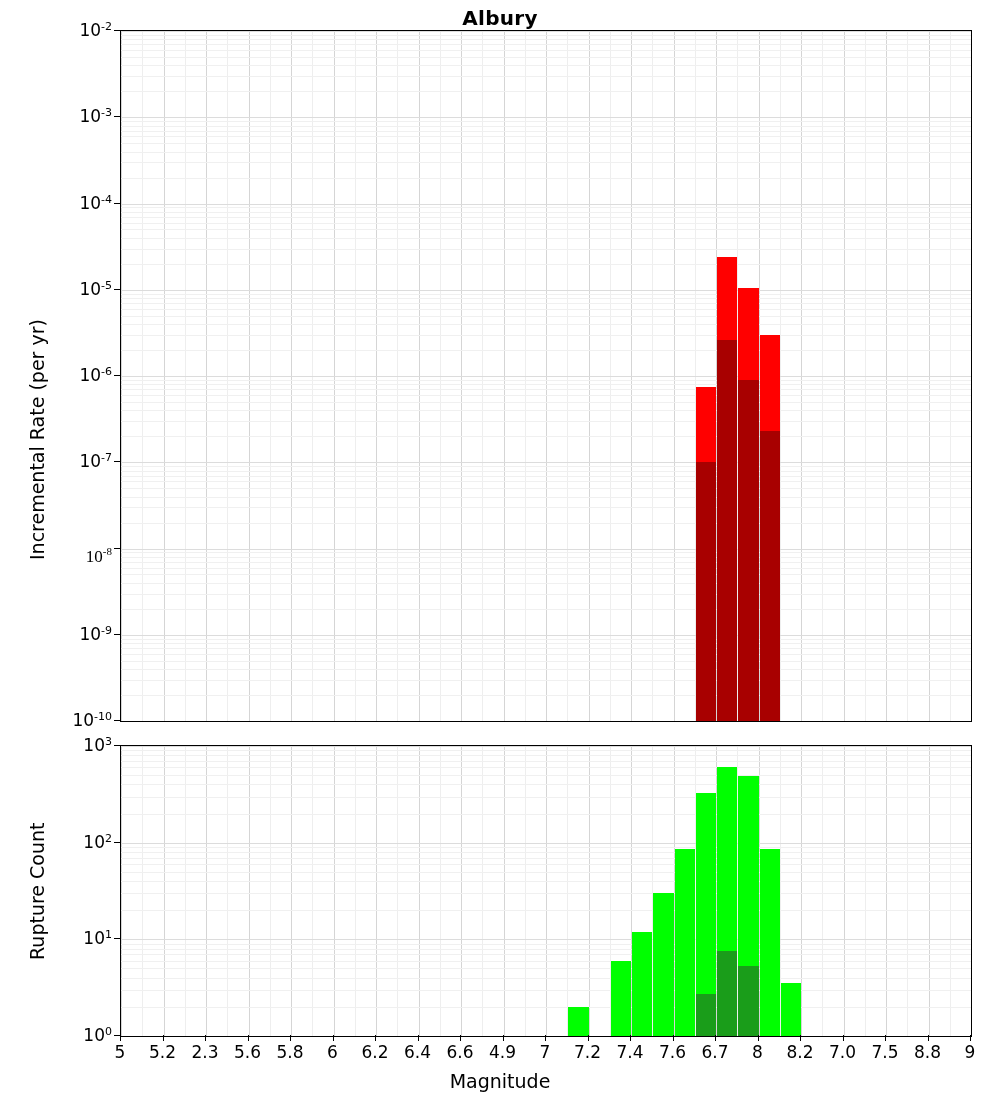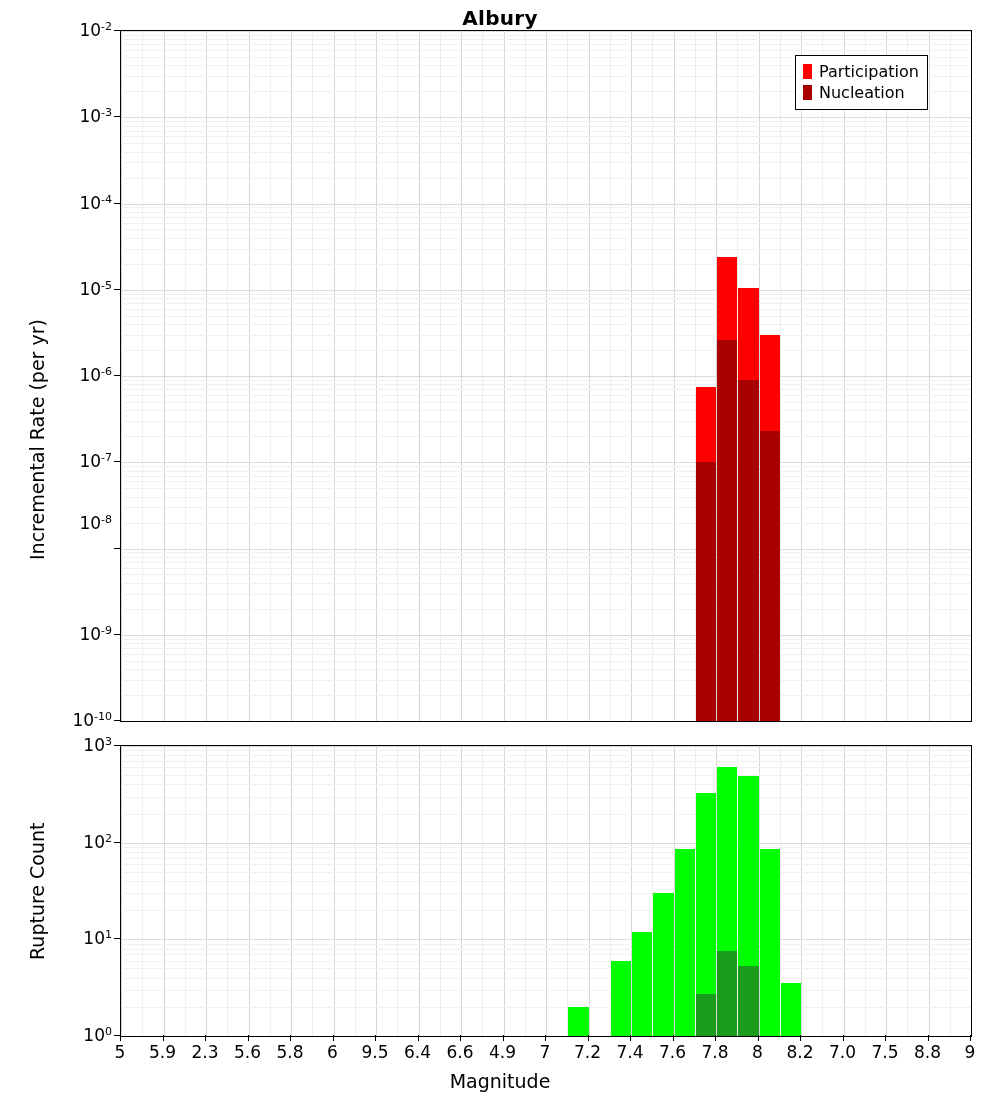--- a/index.html
+++ b/index.html
@@ -182,36 +182,26 @@
       <div class="ytick" style="right: 888px; top: 116.25px;">10<sup>-3</sup></div>
       <div class="tickmark" style="left: 114px; top: 116.25px; width: 6px; height: 1px;"></div>
       <div class="ytick" style="right: 888px; top: 202.5px;">10<sup>-4</sup></div>
       <div class="tickmark" style="left: 114px; top: 202.5px; width: 6px; height: 1px;"></div>
       <div class="ytick" style="right: 888px; top: 288.75px;">10<sup>-5</sup></div>
       <div class="tickmark" style="left: 114px; top: 288.75px; width: 6px; height: 1px;"></div>
       <div class="ytick" style="right: 888px; top: 375px;">10<sup>-6</sup></div>
       <div class="tickmark" style="left: 114px; top: 375px; width: 6px; height: 1px;"></div>
       <div class="ytick" style="right: 888px; top: 461.25px;">10<sup>-7</sup></div>
       <div class="tickmark" style="left: 114px; top: 461.25px; width: 6px; height: 1px;"></div>
-      <div class="ytick" style="right: 888px; top: 523px;">10<sup>-8</sup></div>
+      <div class="ytick" style="right: 888px; top: 556px; font-family: Liberation Serif, serif;">10<sup>-8</sup></div>
       <div class="tickmark" style="left: 114px; top: 547.5px; width: 6px; height: 1px;"></div>
       <div class="ytick" style="right: 888px; top: 633.75px;">10<sup>-9</sup></div>
       <div class="tickmark" style="left: 114px; top: 633.75px; width: 6px; height: 1px;"></div>
       <div class="ytick" style="right: 888px; top: 720px;">10<sup>-10</sup></div>
       <div class="tickmark" style="left: 114px; top: 720px; width: 6px; height: 1px;"></div>
-    </div>
-  <div id="top-legend" class="legend" style="left:795px;top:55px;">
-      <div class="row">
-        <span class="swatch" style="background: rgb(255, 0, 0);"></span>
-        <span>Participation</span>
-      </div>
-      <div class="row">
-        <span class="swatch" style="background: rgb(168, 0, 0);"></span>
-        <span>Nucleation</span>
-      </div>
     </div>
 
   <div id="plot-bottom" class="plot" style="left:120px;top:745px;width:850px;height:290px;">
       <div class="grid-v" style="left: 0px; background: rgb(213, 213, 213);"></div>
       <div class="grid-v" style="left: 21.25px; background: rgb(238, 238, 238);"></div>
       <div class="grid-v" style="left: 42.5px; background: rgb(213, 213, 213);"></div>
       <div class="grid-v" style="left: 63.75px; background: rgb(238, 238, 238);"></div>
       <div class="grid-v" style="left: 85px; background: rgb(213, 213, 213);"></div>
       <div class="grid-v" style="left: 106.25px; background: rgb(238, 238, 238);"></div>
       <div class="grid-v" style="left: 127.5px; background: rgb(213, 213, 213);"></div>
@@ -304,47 +294,47 @@
       <div class="tickmark" style="left: 114px; top: 841.667px; width: 6px; height: 1px;"></div>
       <div class="ytick" style="right: 888px; top: 938.333px;">10<sup>1</sup></div>
       <div class="tickmark" style="left: 114px; top: 938.333px; width: 6px; height: 1px;"></div>
       <div class="ytick" style="right: 888px; top: 1035px;">10<sup>0</sup></div>
       <div class="tickmark" style="left: 114px; top: 1035px; width: 6px; height: 1px;"></div>
     </div>
 
   <div id="xticks">
       <div class="xtick" style="left: 120px; top: 1042px;">5</div>
       <div class="tickmark" style="left: 120px; top: 1035px; width: 1px; height: 6px;"></div>
-      <div class="xtick" style="left: 162.5px; top: 1042px;">5.9</div>
+      <div class="xtick" style="left: 162.5px; top: 1042px;">5.2</div>
       <div class="tickmark" style="left: 162.5px; top: 1035px; width: 1px; height: 6px;"></div>
       <div class="xtick" style="left: 205px; top: 1042px;">2.3</div>
       <div class="tickmark" style="left: 205px; top: 1035px; width: 1px; height: 6px;"></div>
       <div class="xtick" style="left: 247.5px; top: 1042px;">5.6</div>
       <div class="tickmark" style="left: 247.5px; top: 1035px; width: 1px; height: 6px;"></div>
       <div class="xtick" style="left: 290px; top: 1042px;">5.8</div>
       <div class="tickmark" style="left: 290px; top: 1035px; width: 1px; height: 6px;"></div>
       <div class="xtick" style="left: 332.5px; top: 1042px;">6</div>
       <div class="tickmark" style="left: 332.5px; top: 1035px; width: 1px; height: 6px;"></div>
-      <div class="xtick" style="left: 375px; top: 1042px;">9.5</div>
+      <div class="xtick" style="left: 375px; top: 1042px;">6.2</div>
       <div class="tickmark" style="left: 375px; top: 1035px; width: 1px; height: 6px;"></div>
       <div class="xtick" style="left: 417.5px; top: 1042px;">6.4</div>
       <div class="tickmark" style="left: 417.5px; top: 1035px; width: 1px; height: 6px;"></div>
       <div class="xtick" style="left: 460px; top: 1042px;">6.6</div>
       <div class="tickmark" style="left: 460px; top: 1035px; width: 1px; height: 6px;"></div>
       <div class="xtick" style="left: 502.5px; top: 1042px;">4.9</div>
       <div class="tickmark" style="left: 502.5px; top: 1035px; width: 1px; height: 6px;"></div>
       <div class="xtick" style="left: 545px; top: 1042px;">7</div>
       <div class="tickmark" style="left: 545px; top: 1035px; width: 1px; height: 6px;"></div>
       <div class="xtick" style="left: 587.5px; top: 1042px;">7.2</div>
       <div class="tickmark" style="left: 587.5px; top: 1035px; width: 1px; height: 6px;"></div>
       <div class="xtick" style="left: 630px; top: 1042px;">7.4</div>
       <div class="tickmark" style="left: 630px; top: 1035px; width: 1px; height: 6px;"></div>
       <div class="xtick" style="left: 672.5px; top: 1042px;">7.6</div>
       <div class="tickmark" style="left: 672.5px; top: 1035px; width: 1px; height: 6px;"></div>
-      <div class="xtick" style="left: 715px; top: 1042px;">7.8</div>
+      <div class="xtick" style="left: 715px; top: 1042px;">6.7</div>
       <div class="tickmark" style="left: 715px; top: 1035px; width: 1px; height: 6px;"></div>
       <div class="xtick" style="left: 757.5px; top: 1042px;">8</div>
       <div class="tickmark" style="left: 757.5px; top: 1035px; width: 1px; height: 6px;"></div>
       <div class="xtick" style="left: 800px; top: 1042px;">8.2</div>
       <div class="tickmark" style="left: 800px; top: 1035px; width: 1px; height: 6px;"></div>
       <div class="xtick" style="left: 842.5px; top: 1042px;">7.0</div>
       <div class="tickmark" style="left: 842.5px; top: 1035px; width: 1px; height: 6px;"></div>
       <div class="xtick" style="left: 885px; top: 1042px;">7.5</div>
       <div class="tickmark" style="left: 885px; top: 1035px; width: 1px; height: 6px;"></div>
       <div class="xtick" style="left: 927.5px; top: 1042px;">8.8</div>

